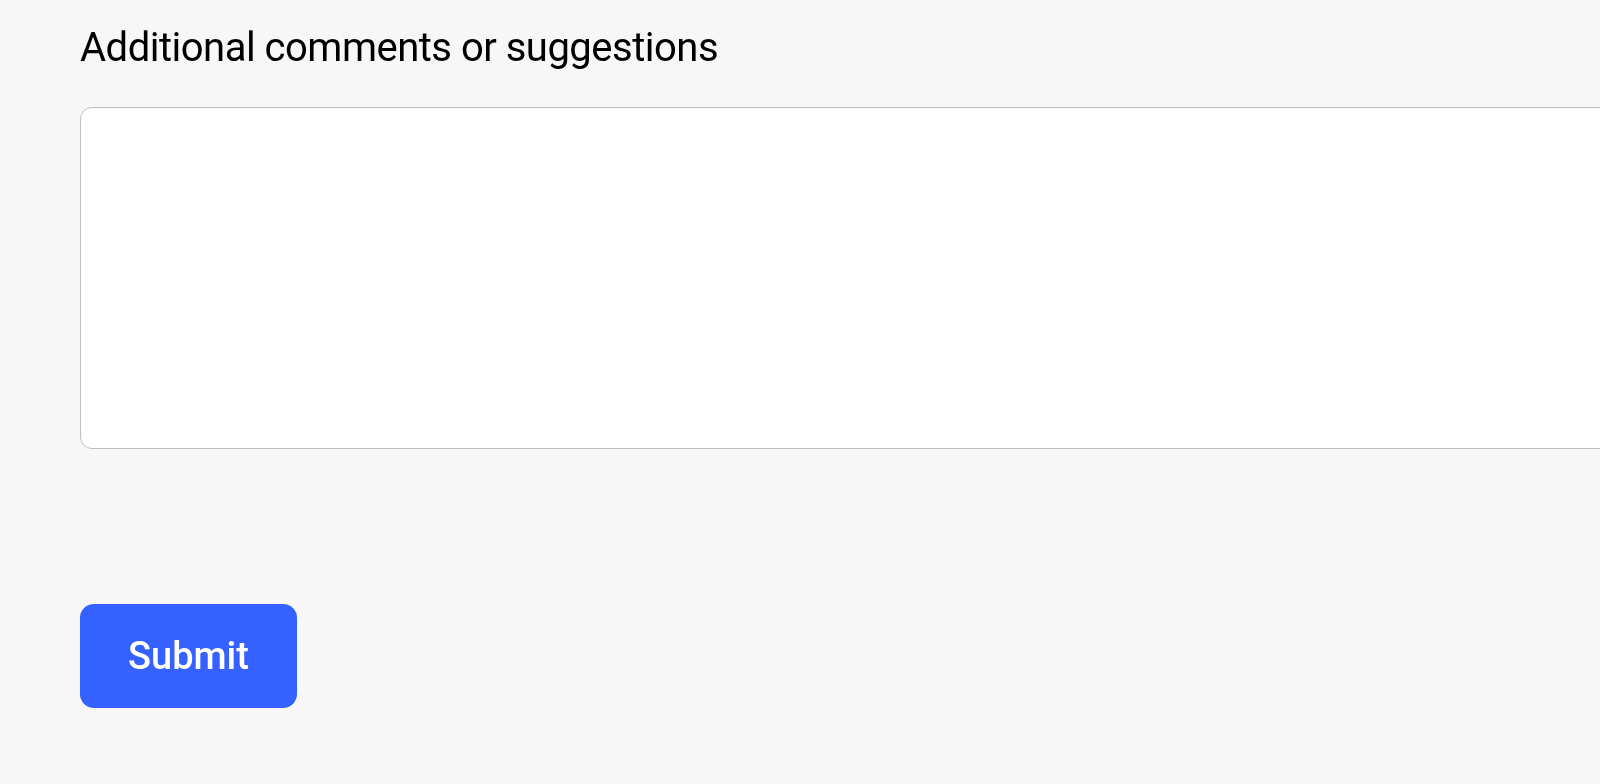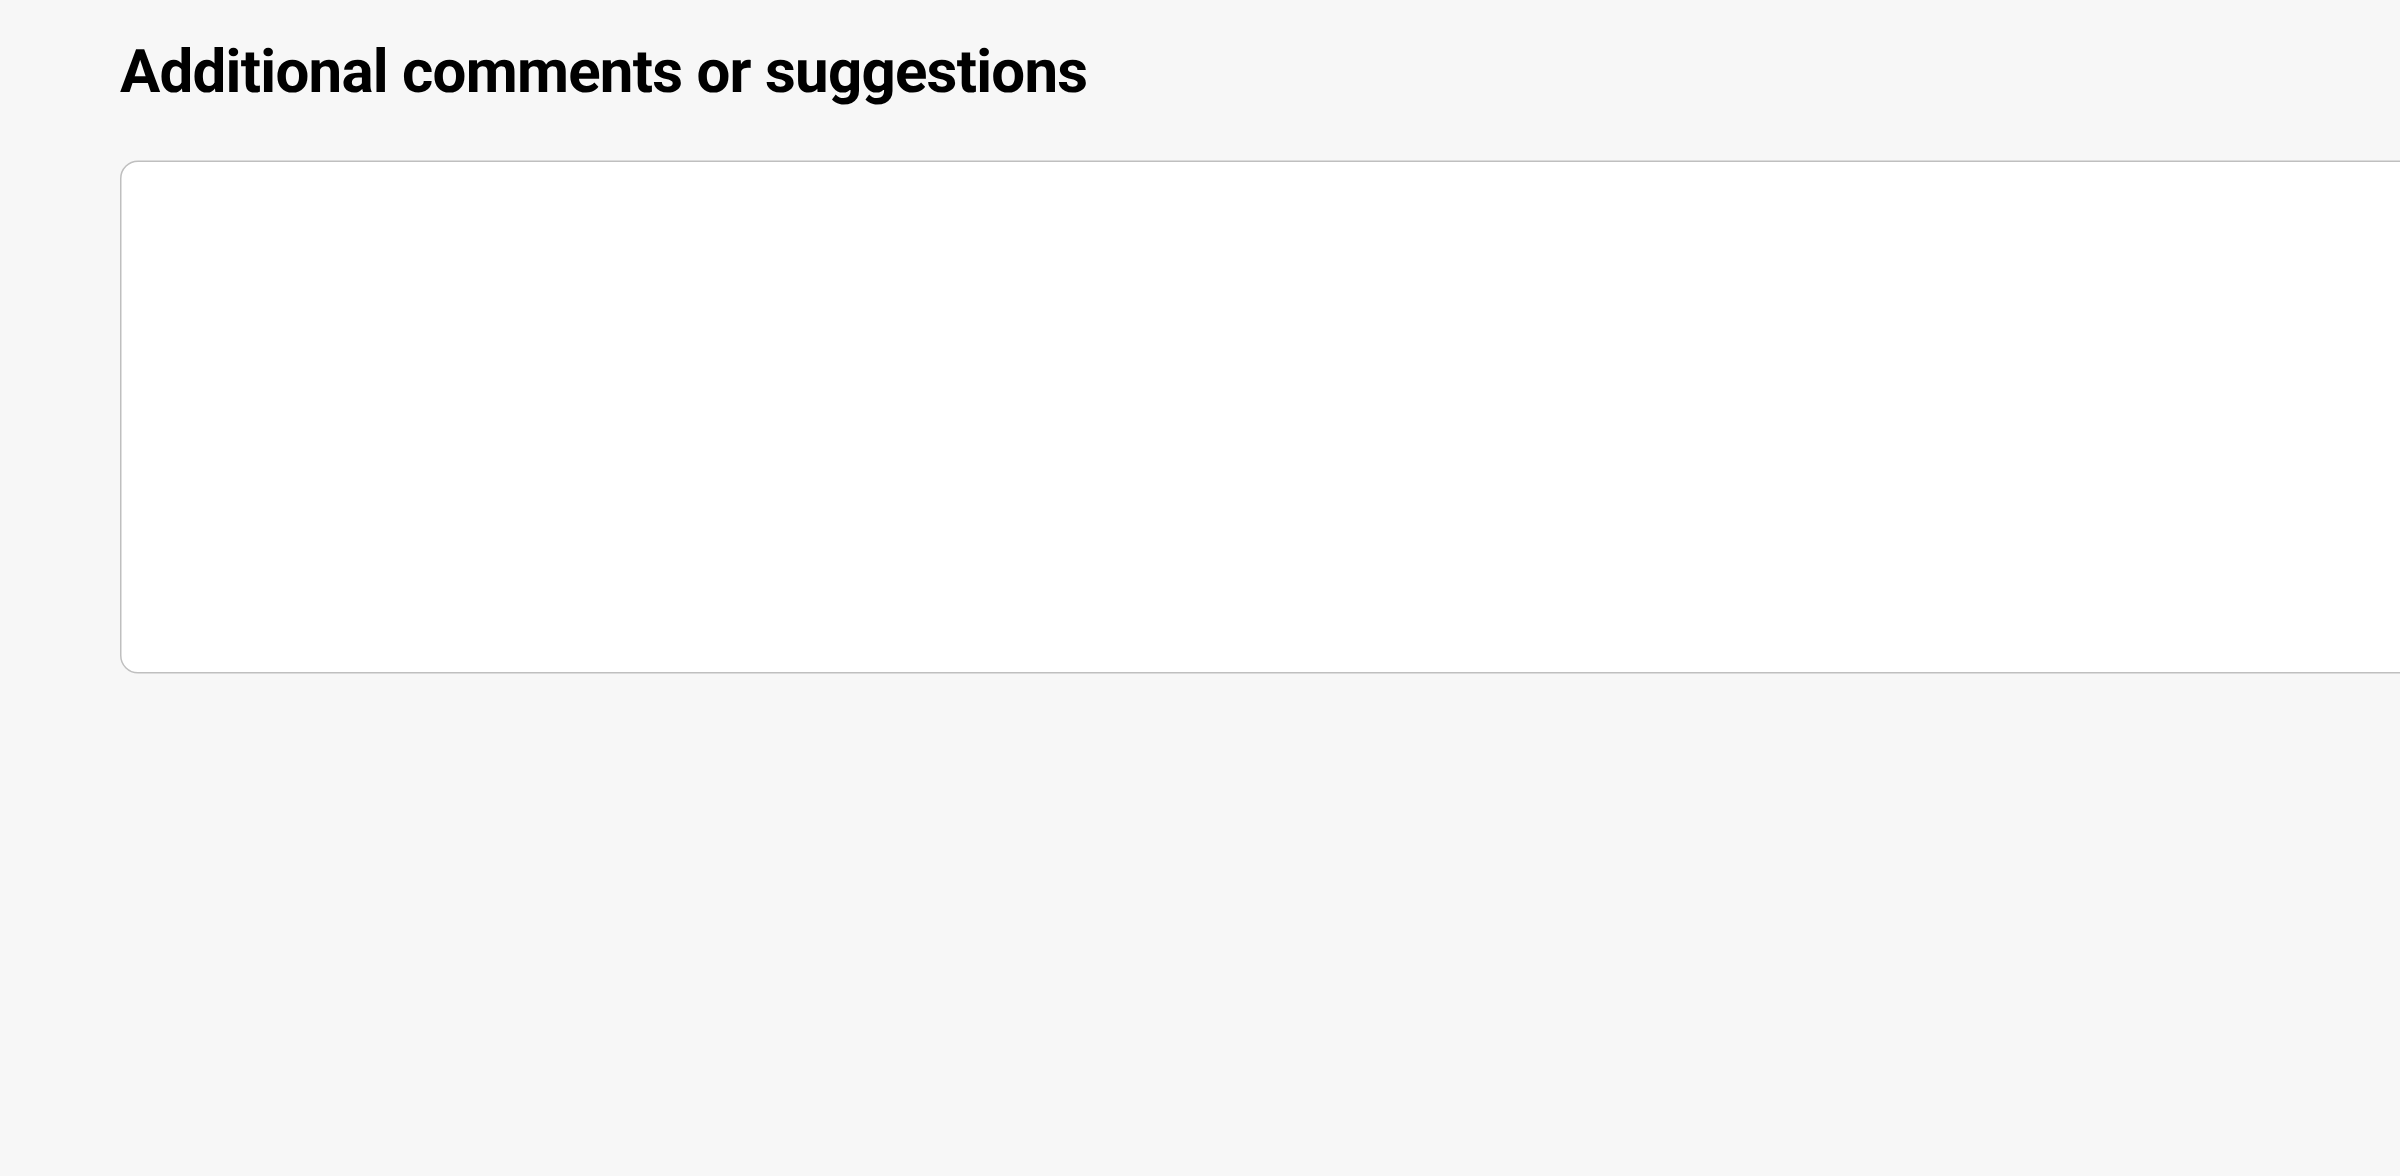--- a/index.html
+++ b/index.html
@@ -13,21 +13,21 @@
       width: 1600px;
       height: 784px;
       overflow: hidden;
     }
     .form-section {
       padding-left: 80px;
       padding-top: 24px;
     }
     .section-label {
       font-size: 40px;
-      font-weight: 700;
+      font-weight: 400;
       color: #000000;
       margin-bottom: 36px;
       letter-spacing: -0.5px;
     }
     .comments-textarea {
       display: block;
       width: 1540px;
       height: 342px;
       border: 1px solid #bfbfbf;
       border-radius: 12px;
@@ -51,13 +51,14 @@
       cursor: pointer;
       font-family: inherit;
     }
   </style>
 </head>
 <body>
 
 <div class="form-section">
   <div class="section-label">Additional comments or suggestions</div>
   <textarea class="comments-textarea" value="" style=""></textarea>
+  <button class="submit-button">Submit</button>
 </div>
 
 </body></html>

